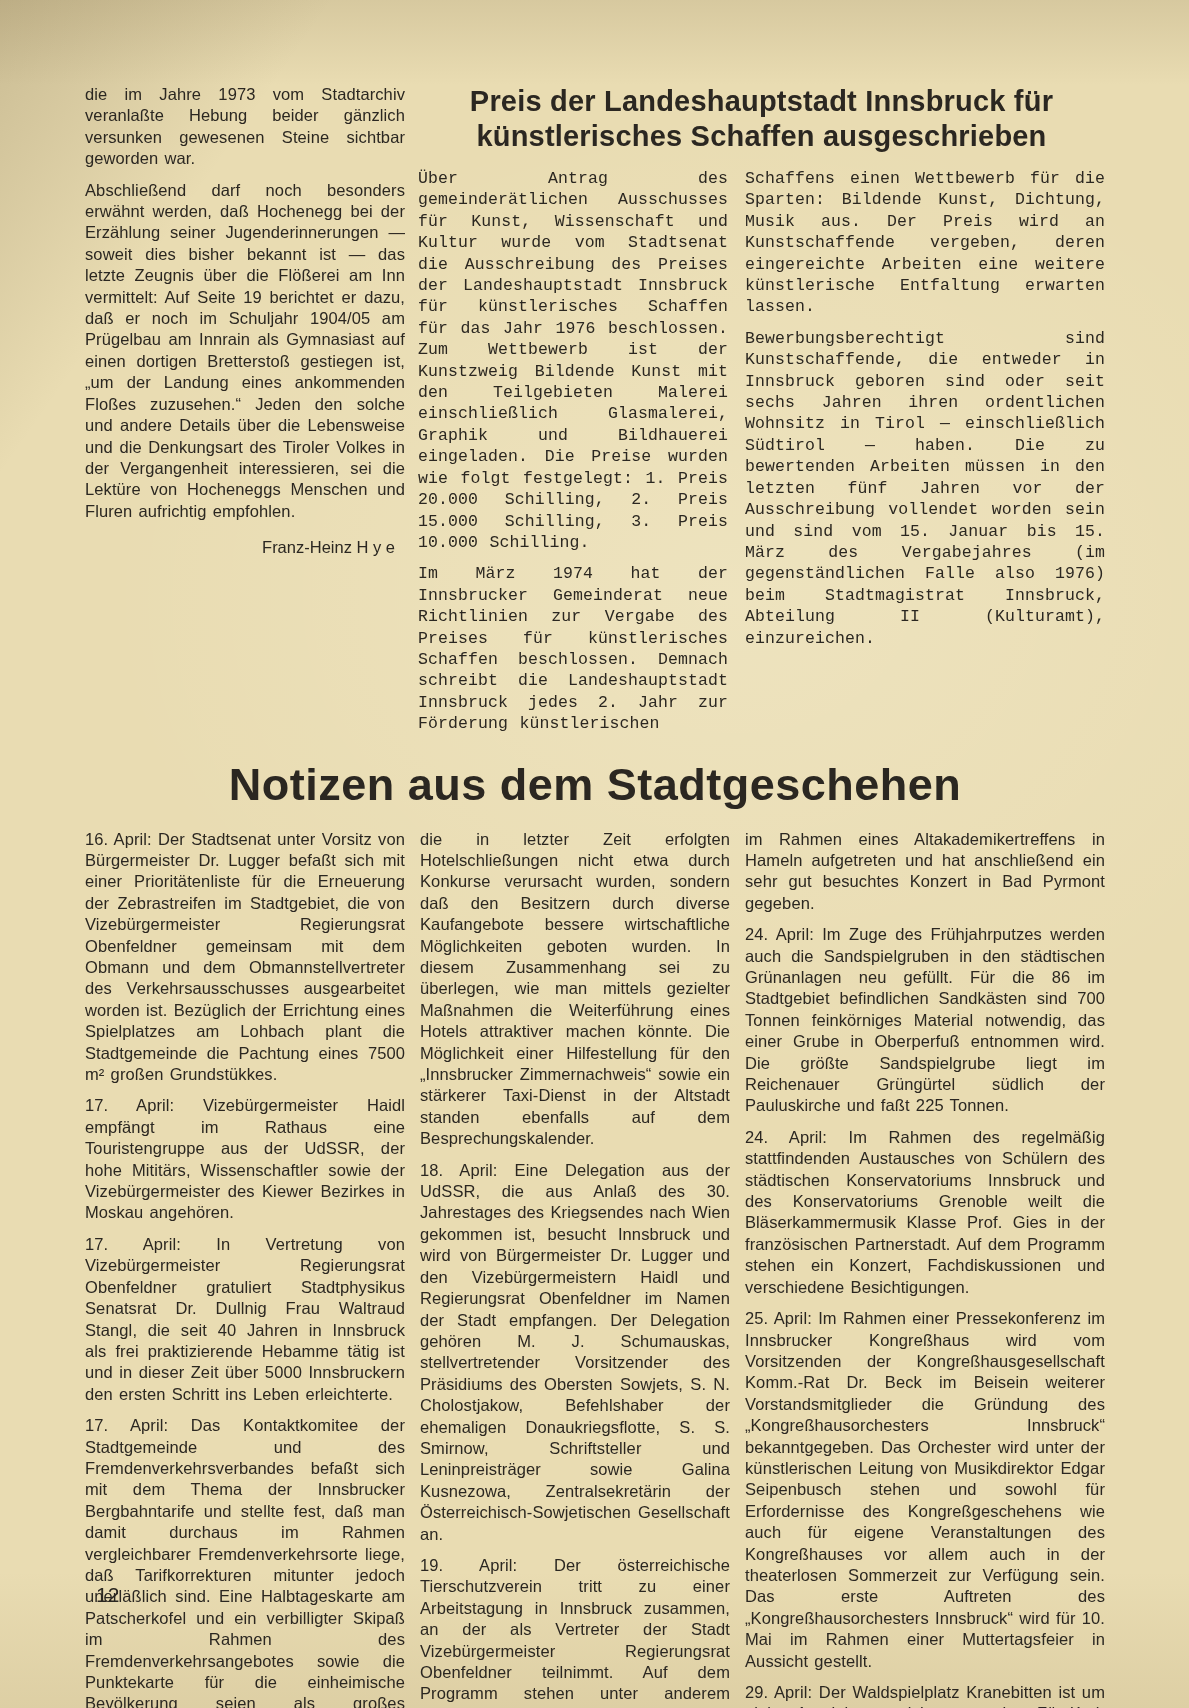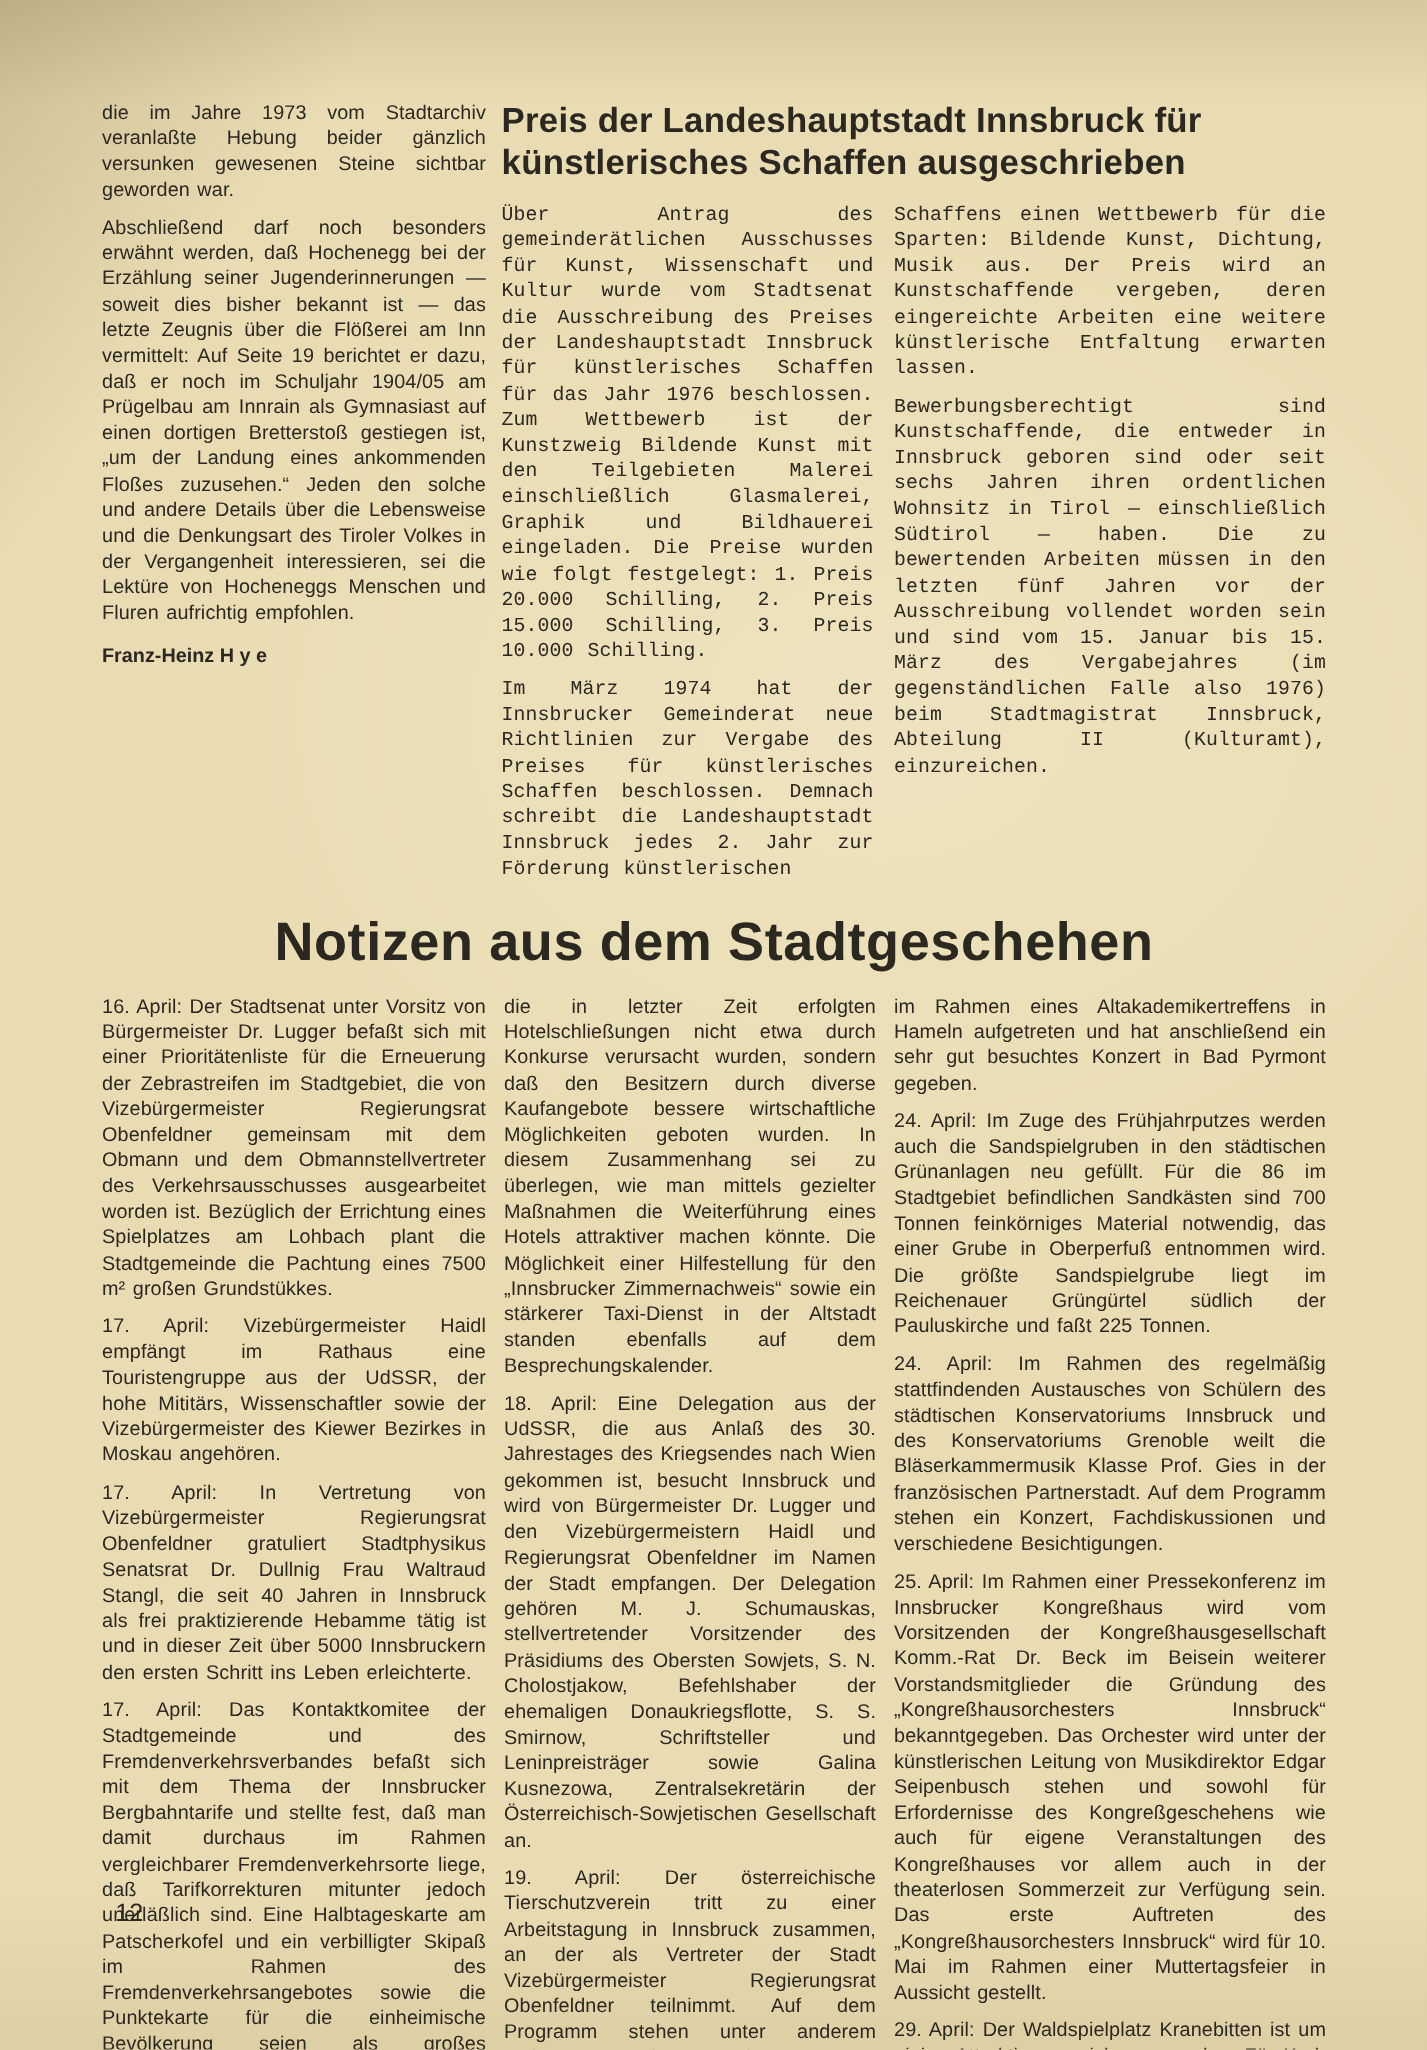--- a/index.html
+++ b/index.html
@@ -32,31 +32,32 @@
   .body-text p.para{
     margin:0 0 10px 0;
     font-size:16.5px;
     line-height:21.4px;
     text-align:justify;
     letter-spacing:0.1px;
     word-spacing:1.5px;
   }
   .body-text p.para:last-child{margin-bottom:0;}
   .signature{
+    text-align:right;
     font-size:16.5px;
-    font-weight:700;
+    font-weight:400;
     margin-top:16px;
     padding-right:10px;
   }
   .prize-headline{
     margin:0 0 14px 0;
     font-size:29px;
     line-height:35px;
     font-weight:700;
-    text-align:left;
+    text-align:center;
     letter-spacing:0.2px;
   }
   .two-col{
     display:grid;
     grid-template-columns:310px 360px;
     column-gap:17px;
     align-items:start;
     font-family:Liberation Mono, monospace;
   }
   .notizen-headline{

